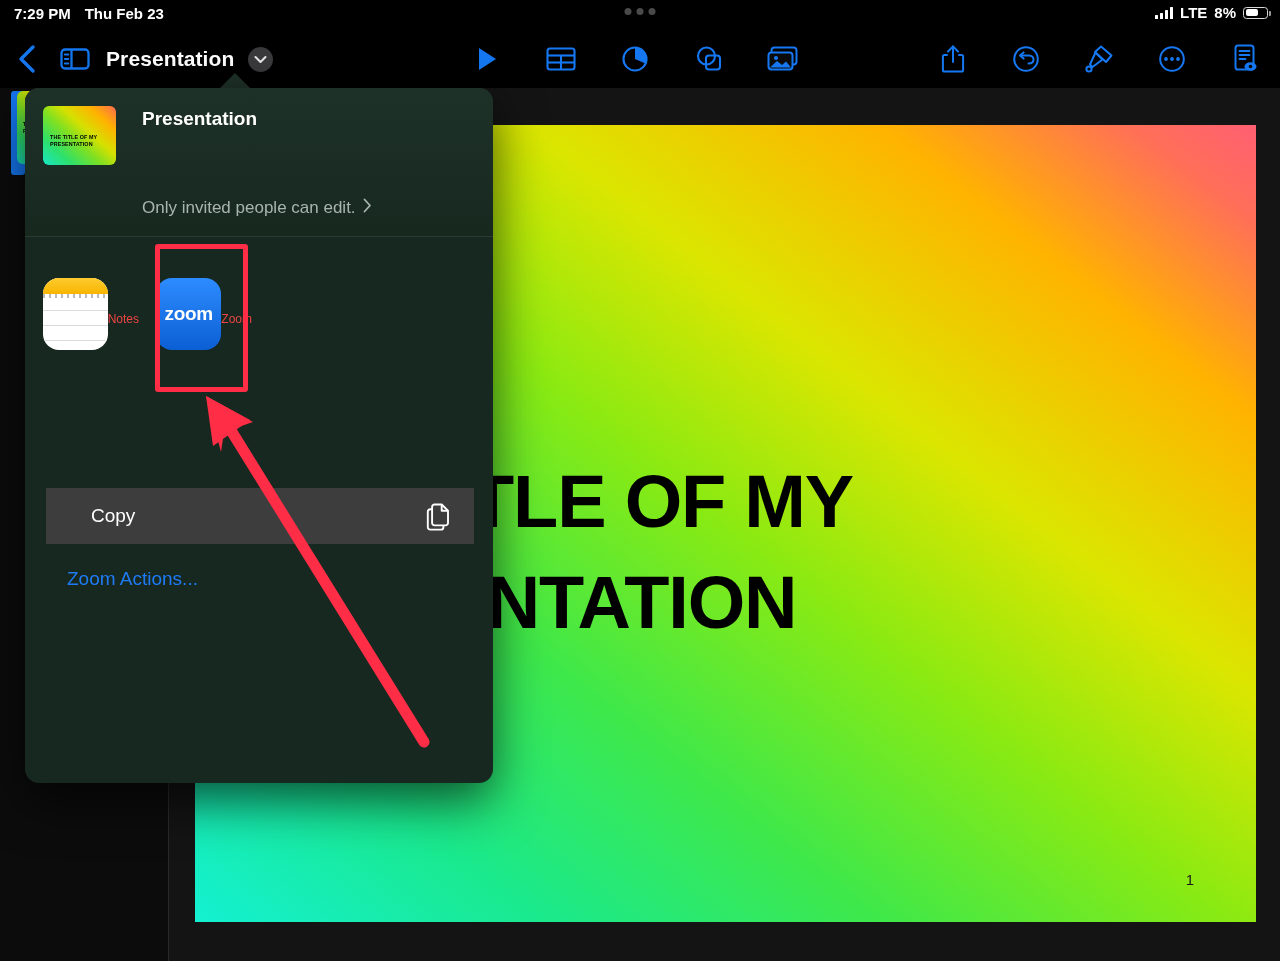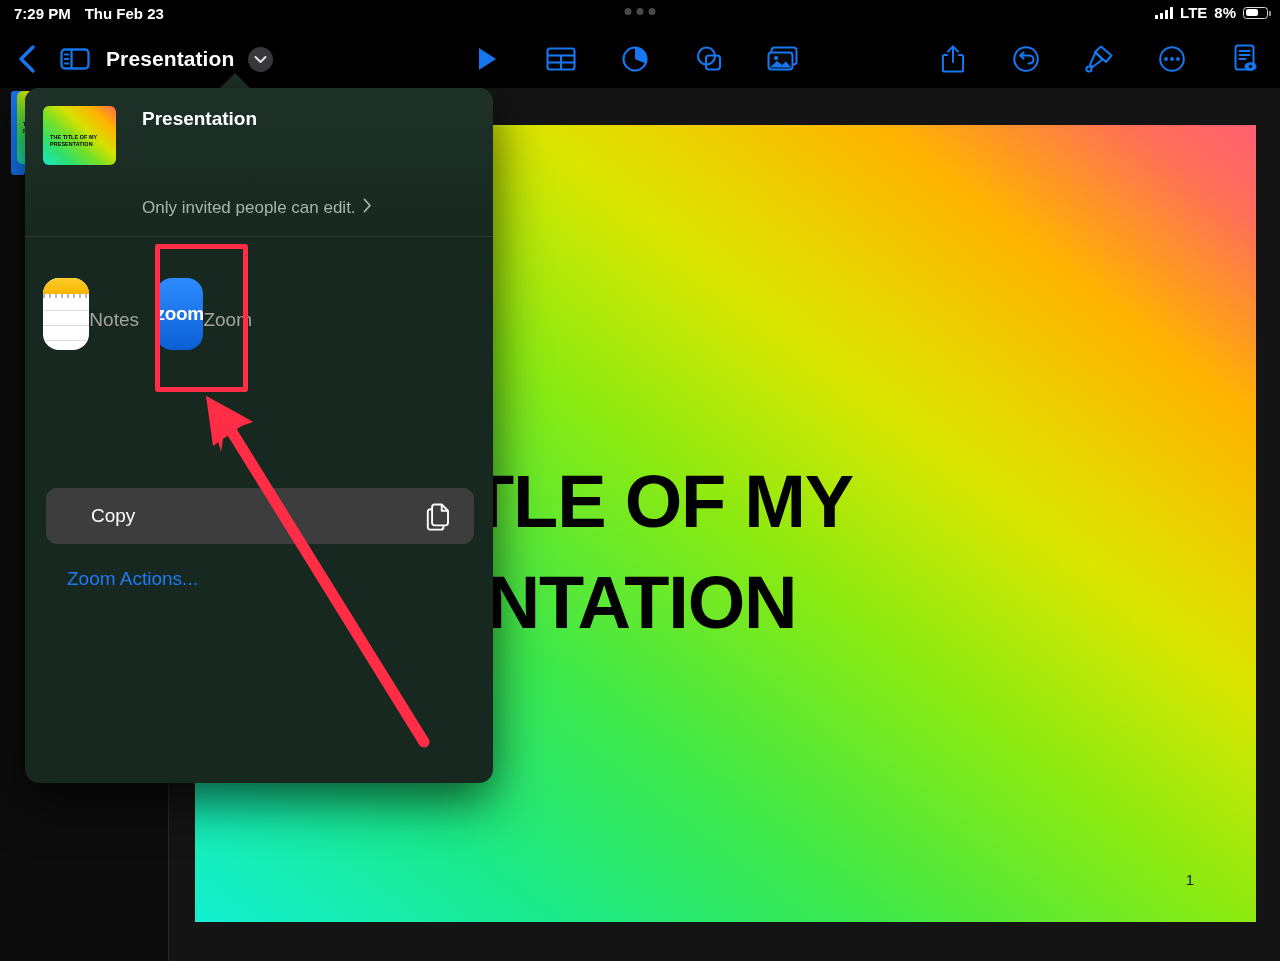--- a/index.html
+++ b/index.html
@@ -82,21 +82,21 @@
   .collab-lbl { margin-left:9px; color:#fff; font-size:19px; font-weight:400; }
   .collab-chev { position:absolute; right:14px; top:9px; }
   .perm { position:absolute; left:117px; top:110px; color:#a8b5ae; font-size:17px;
           display:flex; align-items:flex-start; gap:7px; cursor:pointer; }
   .sheet-div { position:absolute; left:0; top:148px; width:468px; height:1px; background:rgba(255,255,255,.09); }
 
   .apps { position:absolute; left:0; top:156px; width:468px; height:140px; display:flex;
           padding-left:18px; gap:17px; overflow:hidden; }
   .app { width:96px; display:flex; flex-direction:row; align-items:center; cursor:pointer; flex:0 0 auto; }
   .app-ico { width:72px; height:72px; border-radius:16px; overflow:hidden; position:relative; }
-  .app-lbl { margin-top:11px; color:#a3a3a3; font-size:19px; text-align:center; line-height:1.22; font-weight:400; }
+  .app-lbl { margin-top:11px; color:#ef4444; font-size:12px; text-align:center; line-height:1.22; font-weight:400; }
 
   .ico-notes { background:#fff; }
   .ico-notes .top { position:absolute; left:0; top:0; right:0; height:16px;
                     background:linear-gradient(180deg,#fecb2e 0%,#f7b500 100%); }
   .ico-notes .perf { position:absolute; left:0; top:16px; right:0; height:4px;
                      background:repeating-linear-gradient(90deg,#b9b9b9 0 2px,transparent 2px 6px); }
   .ico-notes .ln { position:absolute; left:0; right:0; height:1px; background:#dcdcdc; }
   .ico-link { background:linear-gradient(180deg,#9a9a9a 0%,#8d8d8d 100%);
               display:flex; align-items:center; justify-content:center; }
   .ico-rem { background:#fff; }
@@ -104,21 +104,21 @@
   .ico-rem .dot { width:13px; height:13px; border-radius:50%; border:3px solid; }
   .ico-rem .bar { width:31px; height:2px; background:#d0d0d0; border-radius:1px; }
   .ico-zoom { background:linear-gradient(180deg,#2d8cff 0%,#0b5fd4 100%);
               display:flex; align-items:center; justify-content:center;
               color:#fff; font-size:19px; font-weight:700; letter-spacing:-.3px; }
 
   .highlight { position:absolute; left:155px; top:244px; width:93px; height:148px;
                border:5px solid #ff2d46; border-radius:3px; pointer-events:none; }
 
   .action-row { position:absolute; left:21px; top:400px; width:428px; height:56px;
-                background:#3d3d3d; border-radius:11px; display:flex; align-items:center;
+                background:#3d3d3d; border-radius:0; display:flex; align-items:center;
                 cursor:pointer; }
   .action-lbl { margin-left:45px; color:#fff; font-size:19px; }
   .action-ico { position:absolute; right:22px; top:14px; }
   .edit-actions { position:absolute; left:42px; top:480px; color:#1f7bf5; font-size:19px;
                   cursor:pointer; }
 
   
   .pointer { position:absolute; left:0; top:0; width:1280px; height:961px; pointer-events:none; }
 </style>
 </head>

